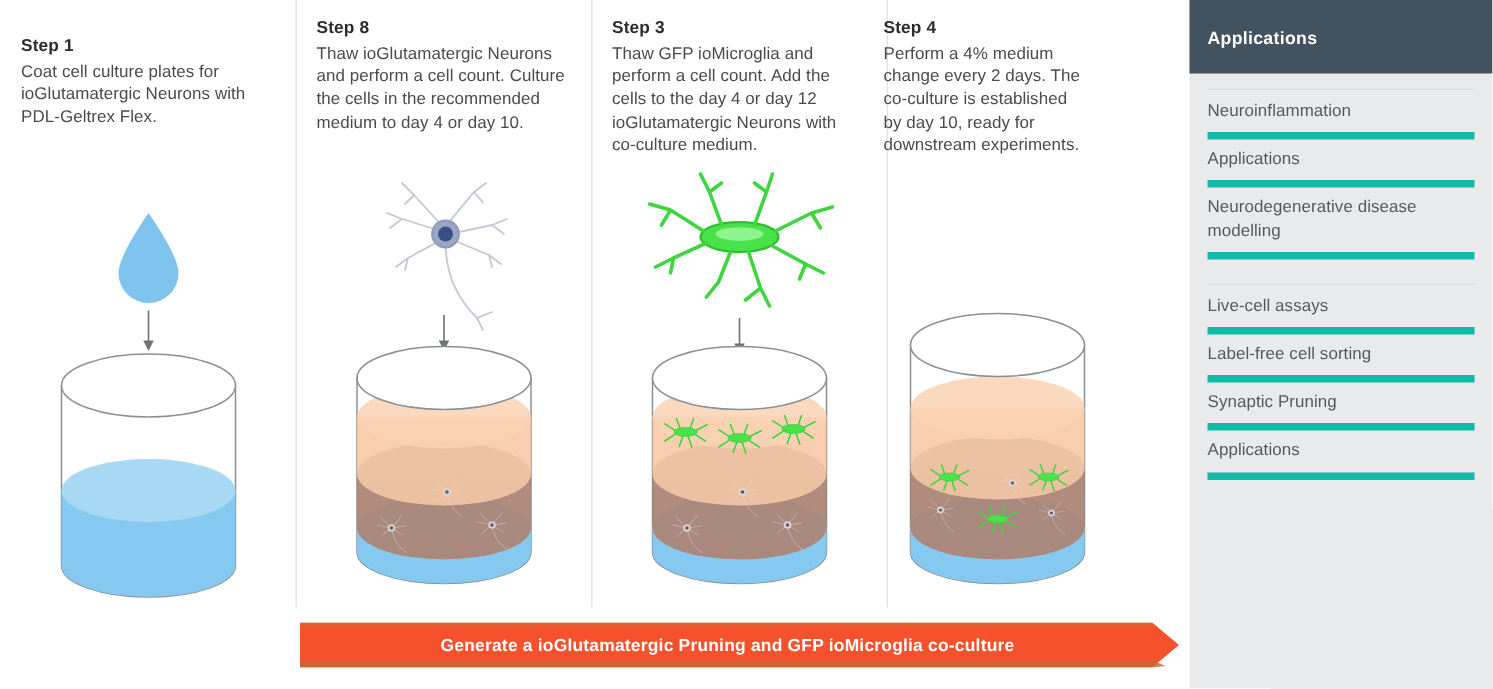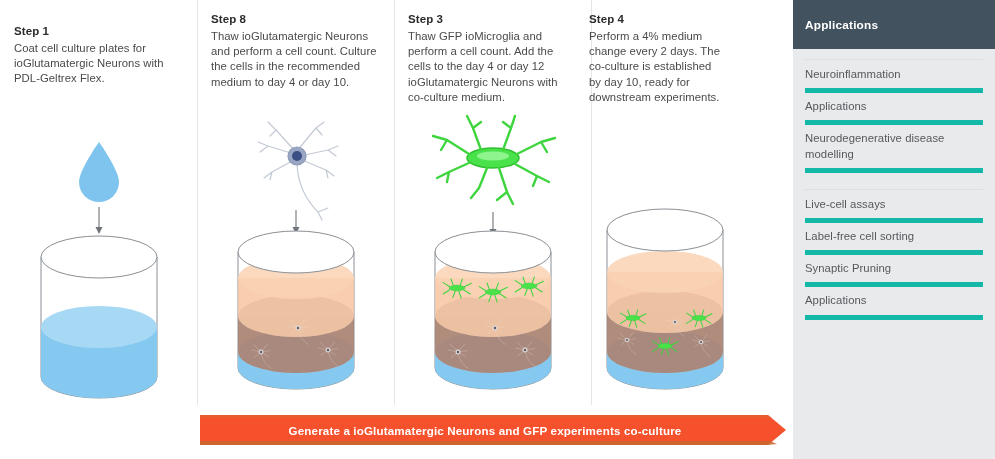--- a/index.html
+++ b/index.html
@@ -299,21 +299,21 @@
         </svg>
       </div>
     </div>
 
     <div class="banner">
       <svg width="586" height="30" viewBox="0 0 586 30">
         <path d="M0 0 L568 0 L586 15 L568 30 L0 30 Z" fill="#f4512c"></path>
         <path d="M0 26 L570 26 L577 29 L568 30 L0 30 Z" fill="#c8682f" opacity="0.85"></path>
         <path d="M0 0 L568 0 L572 3 L0 3 Z" fill="#d96a33" opacity="0.5"></path>
       </svg>
-      <div class="banner-label">Generate a ioGlutamatergic Neurons and GFP experiments co-culture</div>
+      <div class="banner-label">Generate a ioGlutamatergic Pruning and GFP ioMicroglia co-culture</div>
     </div>
   </div>
 
   <div class="sidebar">
 
     <div class="panel-header">Applications</div>
     <div class="panel-list">
       <div class="panel-item">Neuroinflammation</div>
       <div class="panel-item">Applications</div>
       <div class="panel-item">Neurodegenerative disease modelling</div>

